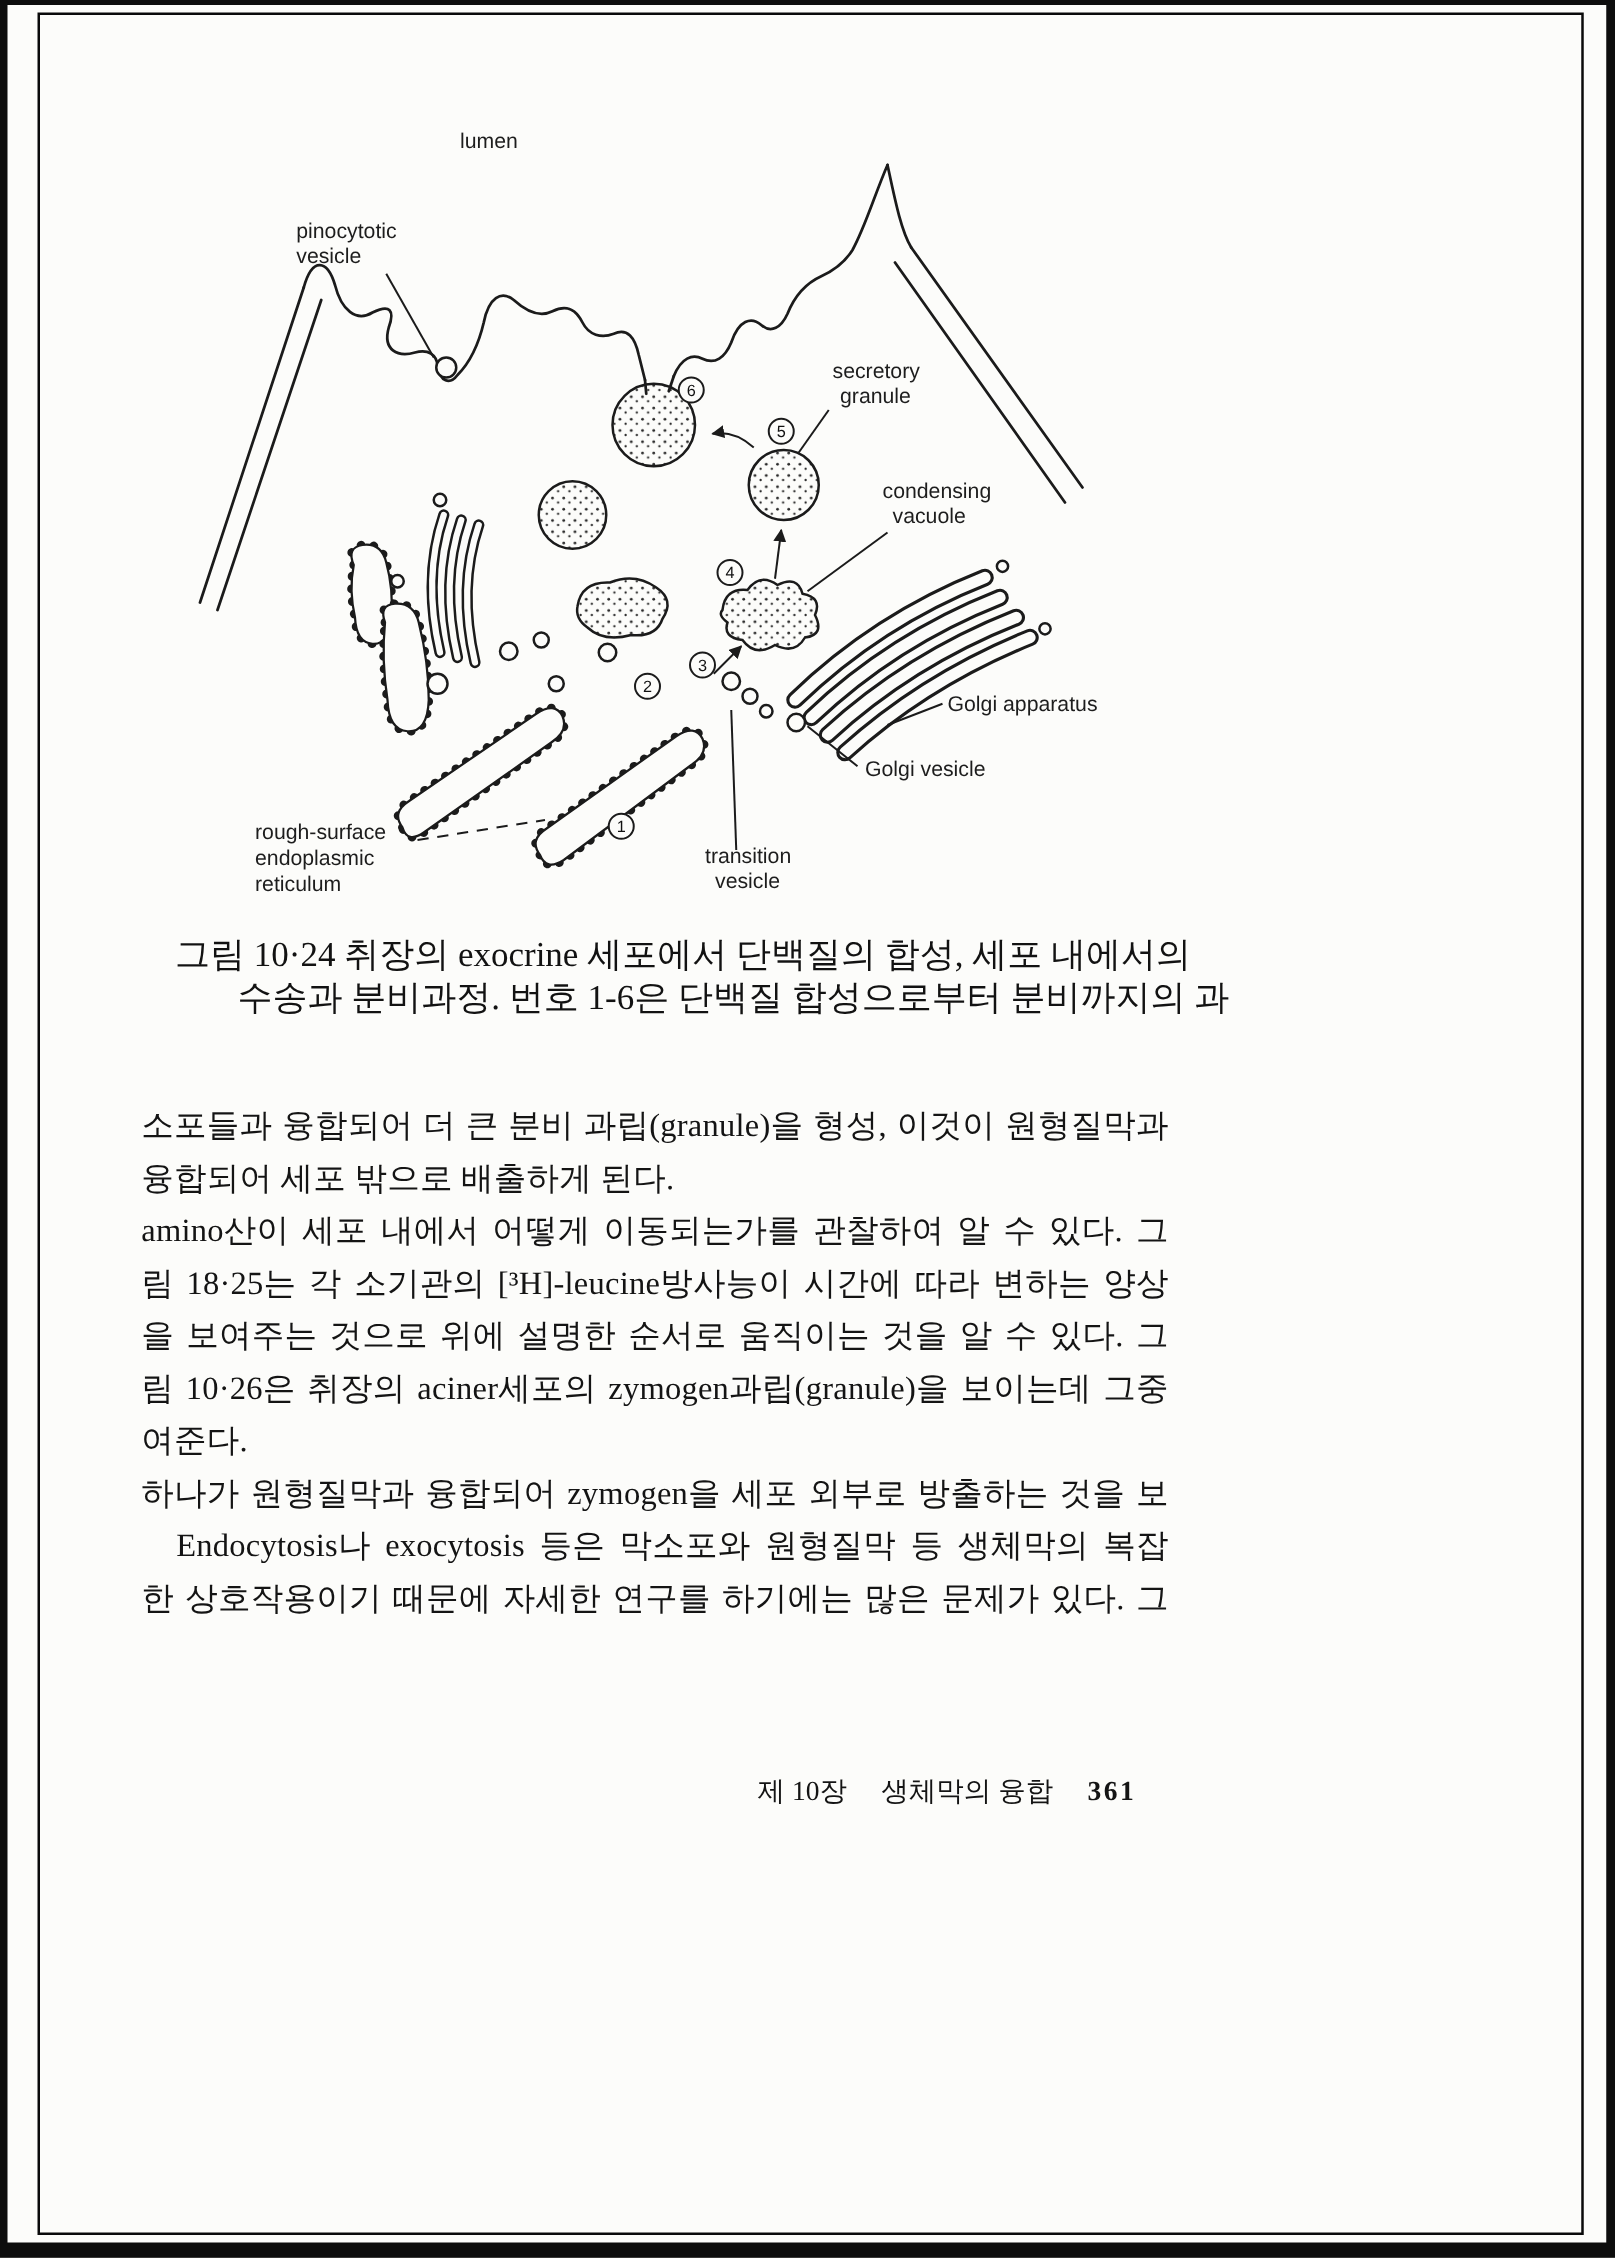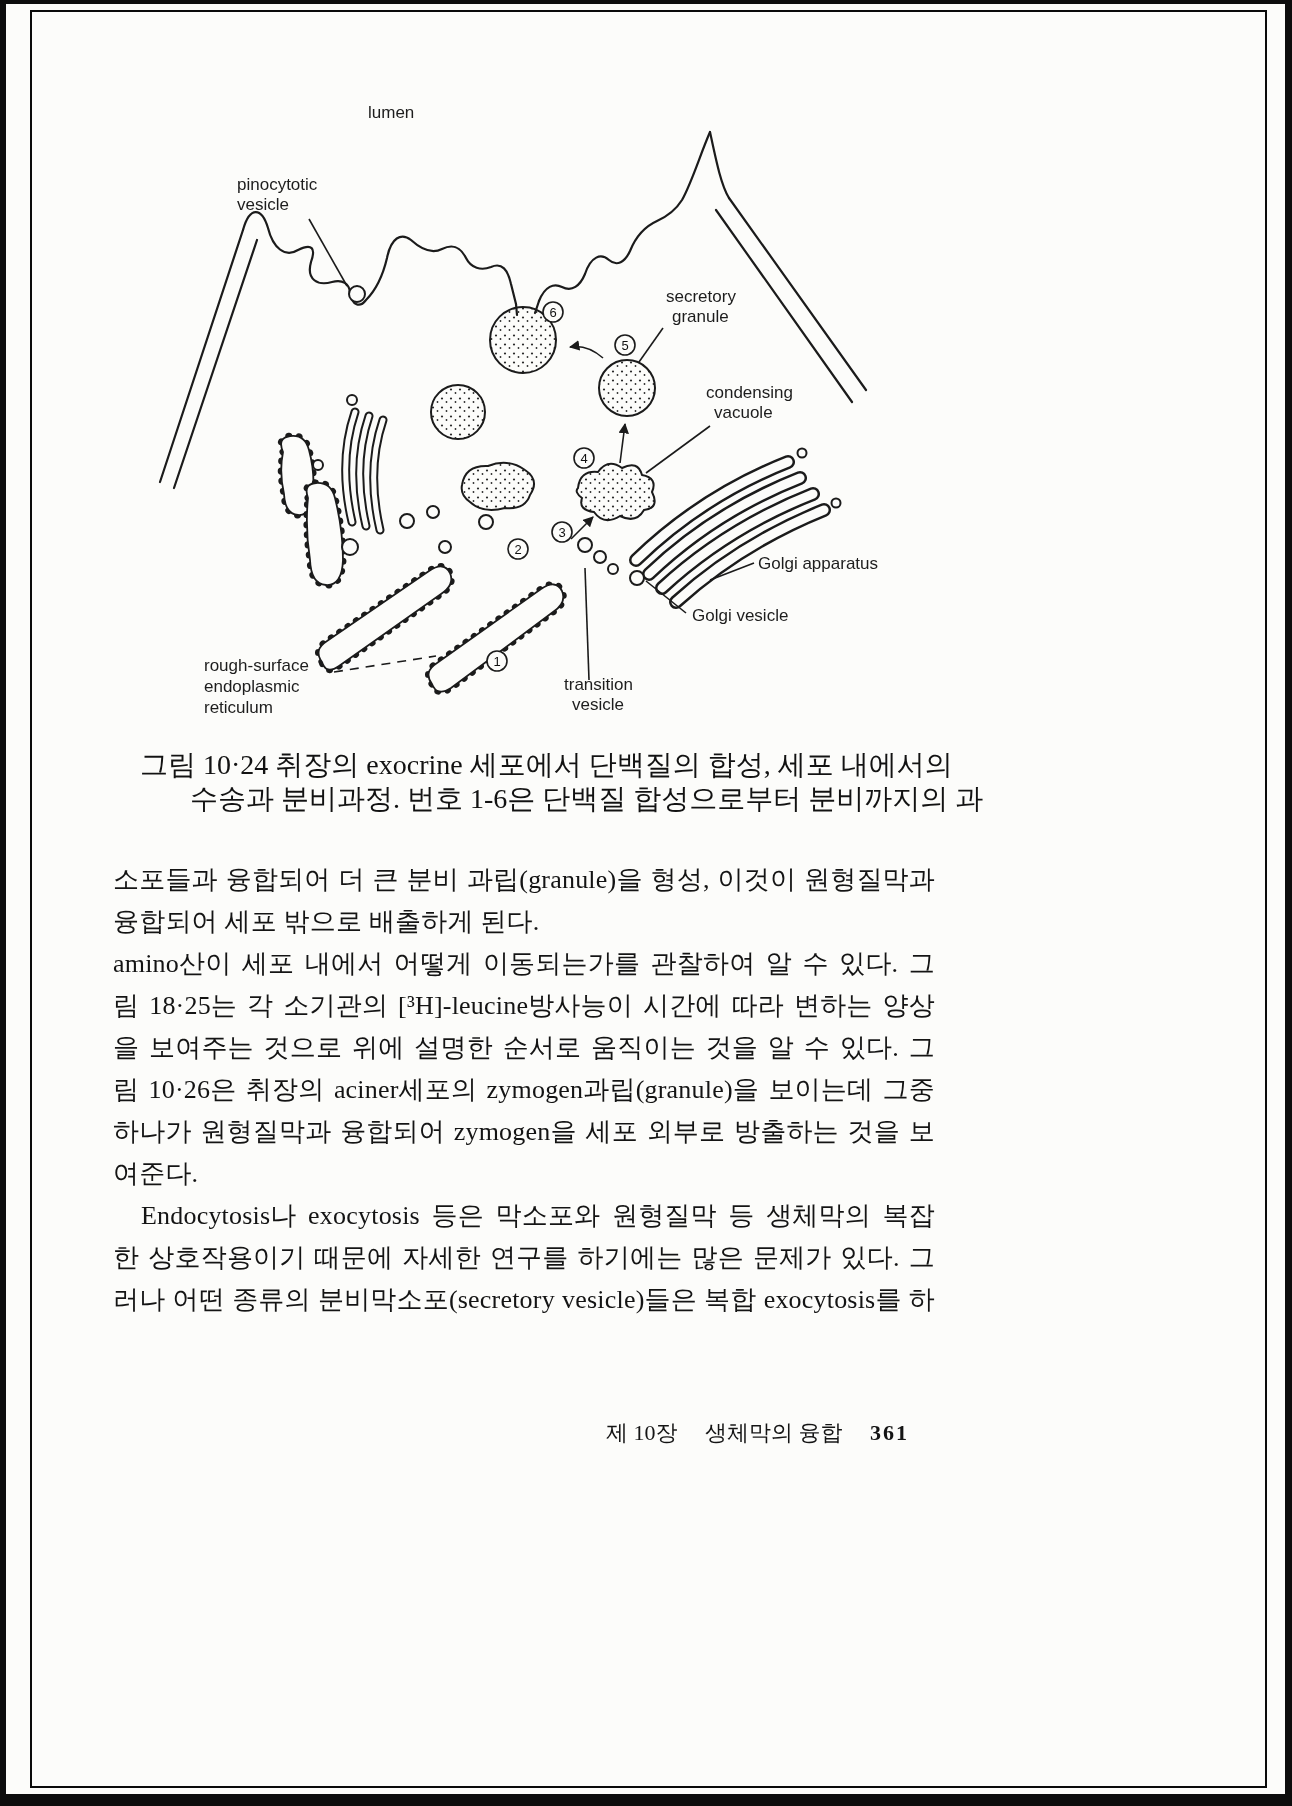--- a/index.html
+++ b/index.html
@@ -35,21 +35,21 @@
   .lbl  { font:17px "Liberation Sans","DejaVu Sans",sans-serif; fill:#1d1d1d; }
 
   
   .caption { position:absolute; left:140px; top:748px; width:795px; color:#121212;
              font-size:28px; }
   .cap-line { line-height:34px; white-space:nowrap; }
   .cap-line.just { text-align:justify; text-align-last:justify; }
   .cap-indent { padding-left:50px; }
 
   
-  .body-text { position:absolute; left:113px; top:859px; width:822px; color:#141414;
+  .body-text { position:absolute; left:113px; top:880px; width:822px; color:#141414;
                font-size:26px; }
   .bl { line-height:42px; height:42px; white-space:nowrap; overflow:visible;
         text-align:justify; text-align-last:justify; letter-spacing:0.2px; }
   .bl.noj { text-align:center; text-align-last:left; }
   .bl.ind { padding-left:28px; }
 
   
   .footer { position:absolute; left:113px; top:1418px; width:822px;
             text-align:right; padding-right:26px; box-sizing:border-box;
             font-size:22px; color:#141414; }
@@ -211,25 +211,24 @@
     <div class="cap-line cap-indent">수송과 분비과정. 번호 1-6은 단백질 합성으로부터 분비까지의 과</div>
   </div>
 
   <div class="body-text">
     <div class="bl">소포들과 융합되어 더 큰 분비 과립(granule)을 형성, 이것이 원형질막과</div>
     <div class="bl noj">융합되어 세포 밖으로 배출하게 된다.</div>
     <div class="bl">amino산이 세포 내에서 어떻게 이동되는가를 관찰하여 알 수 있다. 그</div>
     <div class="bl">림 18·25는 각 소기관의 [³H]-leucine방사능이 시간에 따라 변하는 양상</div>
     <div class="bl">을 보여주는 것으로 위에 설명한 순서로 움직이는 것을 알 수 있다. 그</div>
     <div class="bl">림 10·26은 취장의 aciner세포의 zymogen과립(granule)을 보이는데 그중</div>
+    <div class="bl noj">여준다.</div>
     <div class="bl">하나가 원형질막과 융합되어 zymogen을 세포 외부로 방출하는 것을 보</div>
-    <div class="bl noj">여준다.</div>
     <div class="bl ind">Endocytosis나 exocytosis 등은 막소포와 원형질막 등 생체막의 복잡</div>
     <div class="bl">한 상호작용이기 때문에 자세한 연구를 하기에는 많은 문제가 있다. 그</div>
-    <div class="bl">러나 어떤 종류의 분비막소포(secretory vesicle)들은 복합 exocytosis를 하</div>
   </div>
 
   <div class="footer">
     <span>제 10장</span>
     <span>생체막의 융합</span>
     <span class="pagenum">361</span>
   </div>
 </div>
 
 </body></html>

